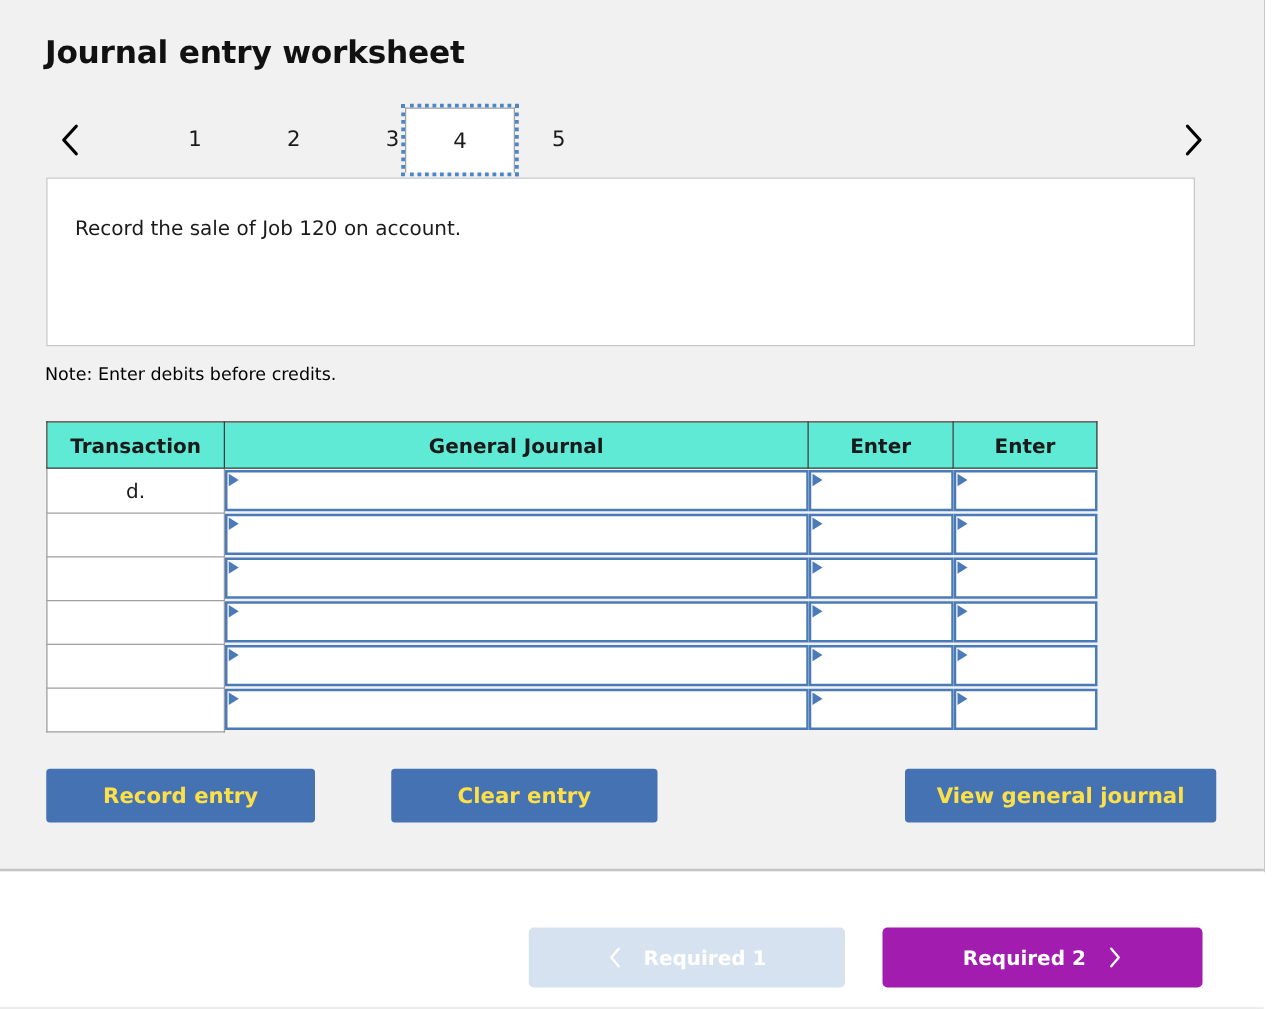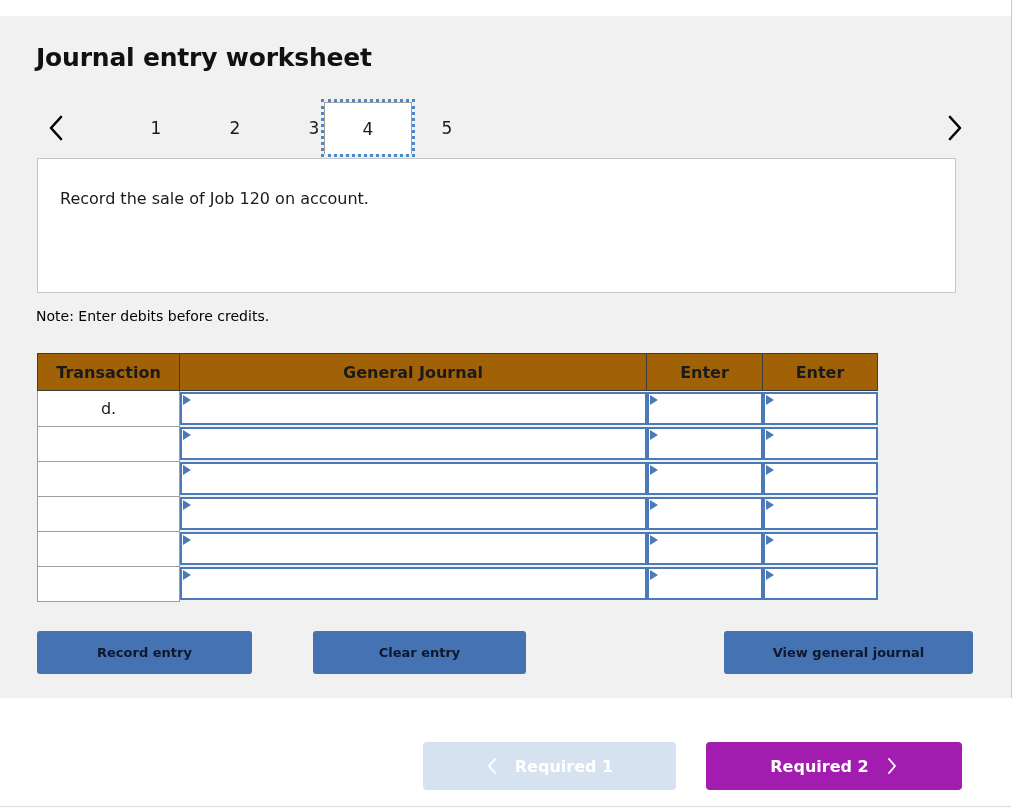--- a/index.html
+++ b/index.html
@@ -31,21 +31,20 @@
 
   
   #worksheet {
     position: absolute;
     left: 0; top: 0;
     width: 1011px;
     height: 697px;
     background: #f1f1f1;
     box-sizing: border-box;
     border-bottom: 2px solid #c4c4c4;
-    margin-top: 16px;
   }
 
   #title {
     position: absolute;
     left: 36px; top: 27px;
     font-size: 25px;
     font-weight: bold;
     color: #111111;
     letter-spacing: -0.2px;
   }
@@ -130,21 +129,21 @@
 
   
   #jtable {
     position: absolute;
     left: 37px; top: 337px;
     width: 840px;
     border-collapse: collapse;
     table-layout: fixed;
   }
   #jtable th {
-    background: #a16207;
+    background: #5eead4;
     border: 1px solid #3c3c3c;
     color: #1a1a1a;
     font-size: 16px;
     font-weight: bold;
     height: 36px;
     padding: 0;
     text-align: center;
   }
   #jtable td {
     padding: 0;
@@ -188,22 +187,22 @@
     border-top: 5px solid transparent;
     border-bottom: 5px solid transparent;
     border-left: 8px solid #4a7ab8;
   }
 
   
   .btn {
     position: absolute;
     height: 43px;
     background: #4472b3;
-    color: #0f172a;
-    font-size: 13px;
+    color: #fde047;
+    font-size: 17px;
     font-weight: bold;
     border: none;
     border-radius: 3px;
     cursor: pointer;
     font-family: "DejaVu Sans", "Liberation Sans", sans-serif;
     display: flex;
     align-items: center;
     justify-content: center;
     padding: 0;
   }

